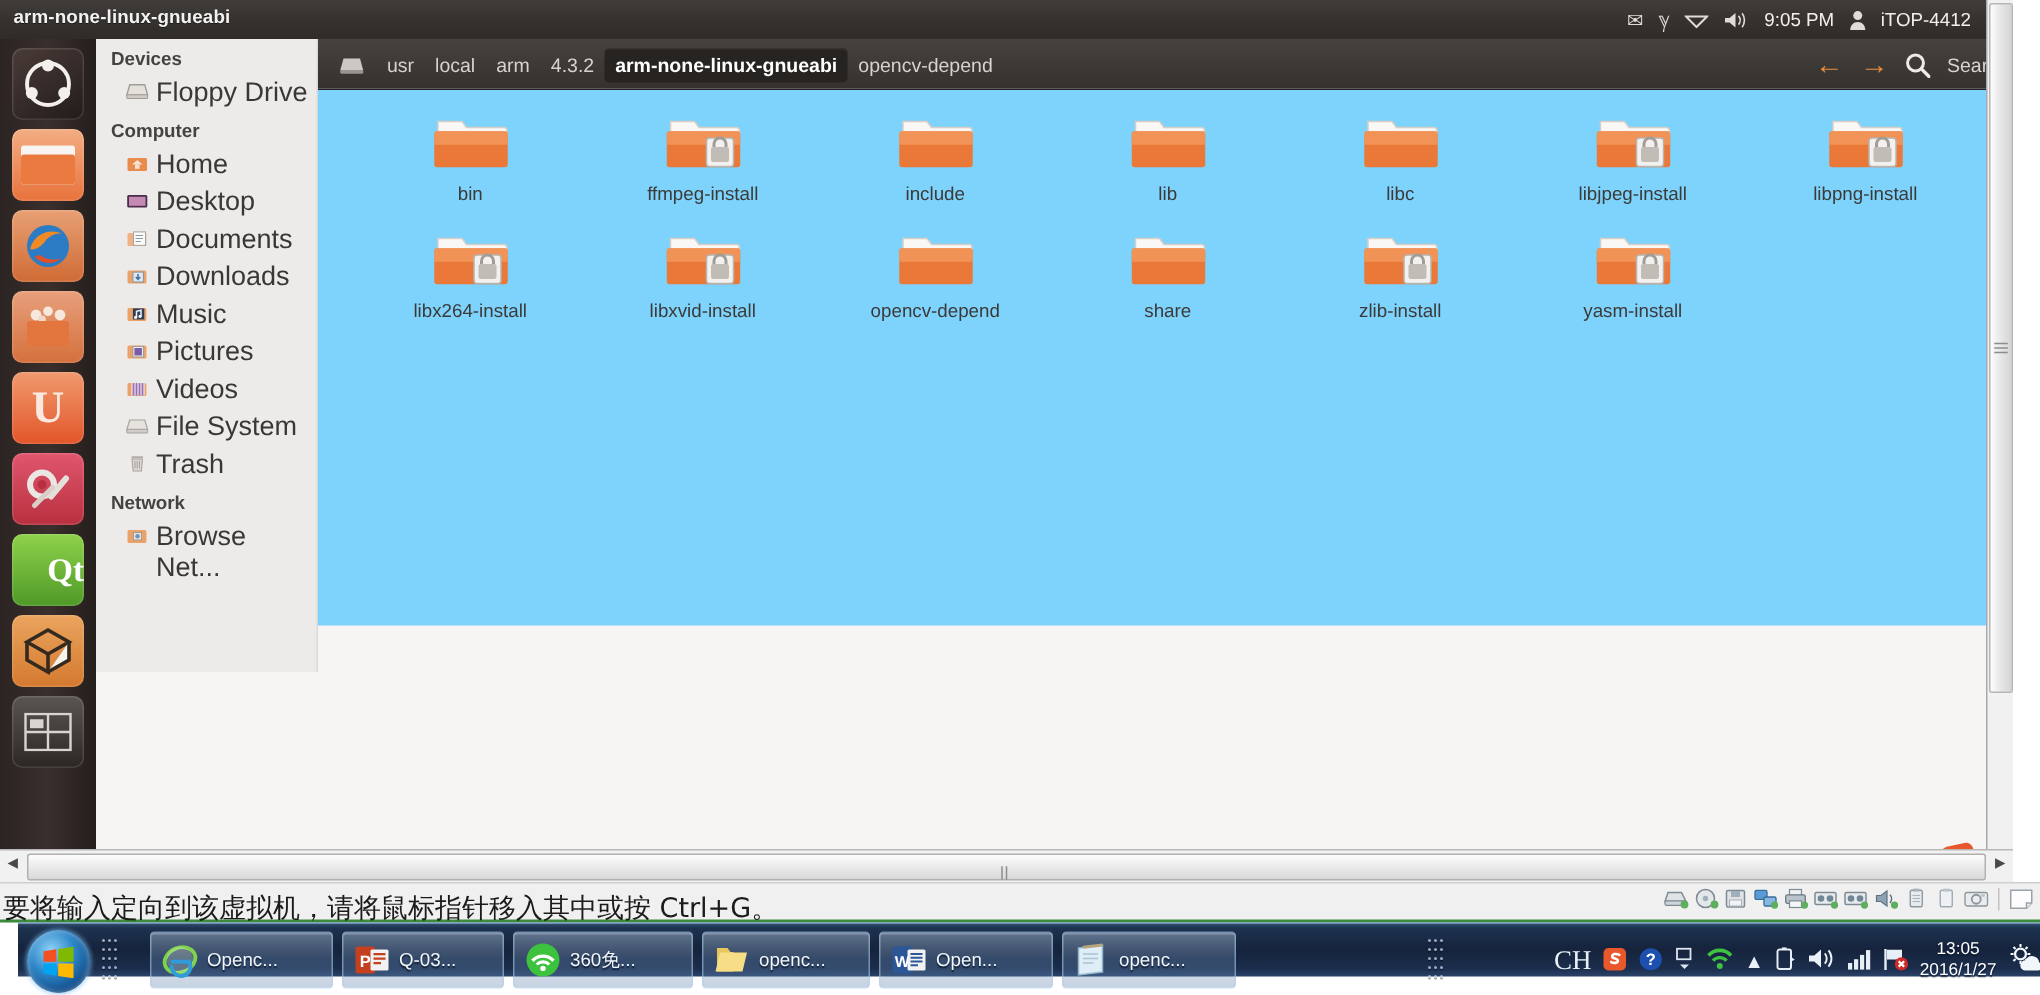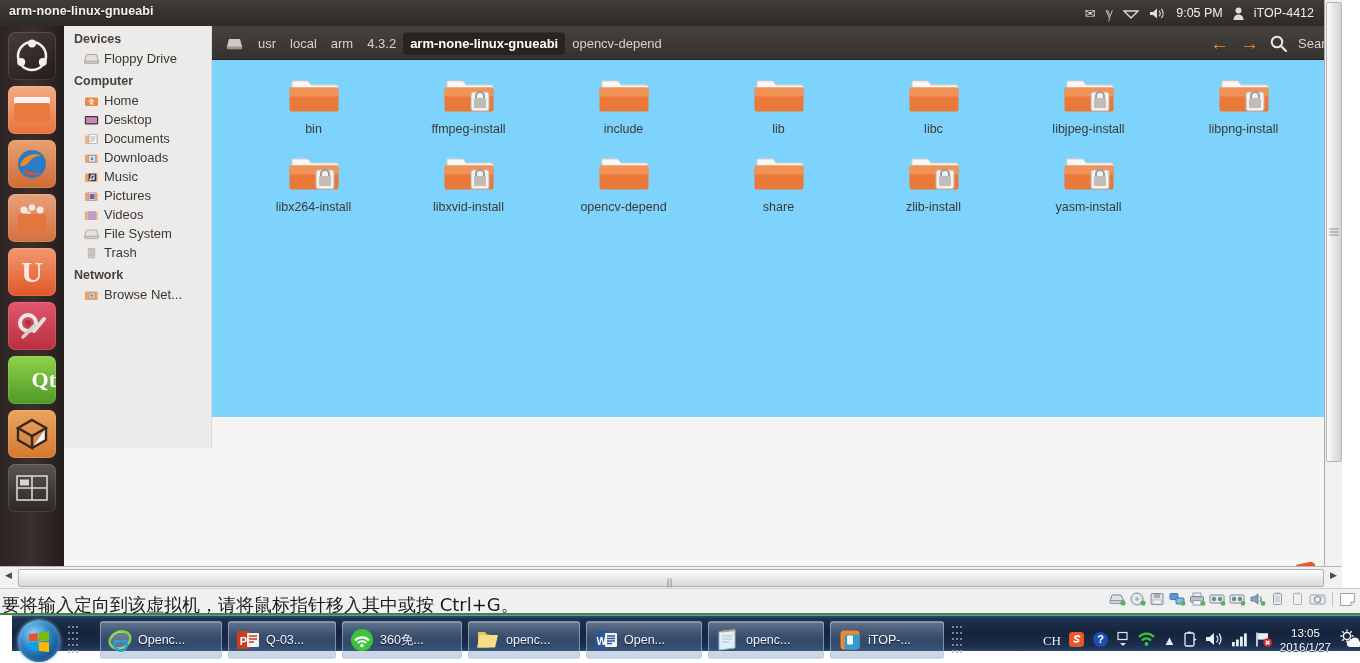--- a/index.html
+++ b/index.html
@@ -42,22 +42,22 @@
   .crumb.current { background:#262321; color:#fff; font-weight:bold;
     box-shadow:inset 0 1px 0 rgba(255,255,255,.07); }
   #tb-right { position:absolute; right:0; top:0; height:34px; display:flex; align-items:center; gap:11px; padding-right:6px; }
   .arrowico { font-size:19px; color:#eb8b3f; line-height:1; }
   #search-box { font-size:13px; color:#d9d4d0; overflow:hidden; width:38px; white-space:nowrap; }
 
   
   #sidebar { position:absolute; left:0; top:0; width:148px; height:422px;
     background:#edebe9; border-right:1px solid #dcd9d6; overflow:hidden; }
   .sb-head { font-size:12.5px; font-weight:bold; color:#46423f; padding:6px 0 3px 10px; }
-  .sb-item { display:flex; align-items:flex-end; gap:5px; padding:2px 0 2px 20px;
-    font-size:13px; color:#3b3734; }
+  .sb-item { display:flex; align-items:flex-start; gap:5px; padding:2px 0 2px 20px;
+    font-size:18px; color:#3b3734; }
   .sb-ic { width:15px; height:13px; flex:0 0 15px; position:relative; }
 
   
   #filearea { position:absolute; left:148px; top:34px; width:1112px; height:357px; background:#7dd3fc; }
   #grid { display:flex; flex-wrap:wrap; padding:14px 0 0 24px; }
   .fitem { width:155px; height:78px; display:flex; flex-direction:column;
     align-items:center; justify-content:flex-start; }
   .fico { width:52px; height:43px; position:relative; }
   .fname { margin-top:5px; font-size:12.5px; color:#3c3a38; text-align:center;
     max-width:152px; white-space:nowrap; }
@@ -763,51 +763,41 @@
     <span class="tbico">
       <svg width="24" height="24" viewBox="0 0 24 24">
         <path d="M3 4l16-2v18L3 22z" fill="#dfeef6" stroke="#8fb6cb" stroke-width="1"></path>
         <path d="M6 3.5l13-1.5" stroke="#b7a47a" stroke-width="2"></path>
         <path d="M6 8h10M6 11h10M6 14h7" stroke="#a9c4d4" stroke-width="1"></path>
       </svg>
     </span>
     <span class="tlabel">openc...</span>
   </div>
 
-  <div class="tbtn" style="left:818px; width:114px;">
-    <span class="tbico">
-      <svg width="24" height="24" viewBox="0 0 24 24">
-        <rect x="2.5" y="2.5" width="19" height="19" rx="3.4" fill="#f08a24"></rect>
-        <rect x="6.5" y="6.5" width="15" height="15" rx="3" fill="#2f9bd8"></rect>
-        <rect x="9" y="7.5" width="6" height="9" rx="1" fill="#f4f6f8"></rect>
-      </svg>
-    </span>
-    <span class="tlabel">iTOP-...</span>
-  </div>
 
   <div class="dots" style="left:940px;">
     <span></span>
       <span></span>
       <span></span>
       <span></span>
       <span></span>
       <span></span>
     <span></span>
       <span></span>
       <span></span>
       <span></span>
       <span></span>
       <span></span>
     <span></span>
       <span></span>
       <span></span>
   </div>
 
   <div id="tray">
-    <span class="trico" style="font-family:'Liberation Serif',serif;font-size:13px;">CH</span>
+    <span class="trico" style="font-family:'Liberation Serif',serif;font-size:18px;">CH</span>
     <span class="trico">
       <svg width="17" height="17" viewBox="0 0 17 17">
         <rect x="1" y="1" width="15" height="15" rx="3.4" fill="#e8582a"></rect>
         <path d="M11.6 5.6c-2-1.1-4.8-.7-4.8 1 0 1.6 3.8 1.2 3.8 2.9 0 1.6-2.8 1.9-4.5.8" fill="none" stroke="#fff" stroke-width="1.7" stroke-linecap="round"></path>
       </svg>
     </span>
     <span class="trico">
       <svg width="17" height="17" viewBox="0 0 17 17">
         <circle cx="8.5" cy="8.5" r="7.4" fill="#1c4fb0"></circle>
         <text x="8.5" y="12.4" font-family="'Liberation Sans',sans-serif" font-size="11" font-weight="bold" fill="#fff" text-anchor="middle">?</text>

